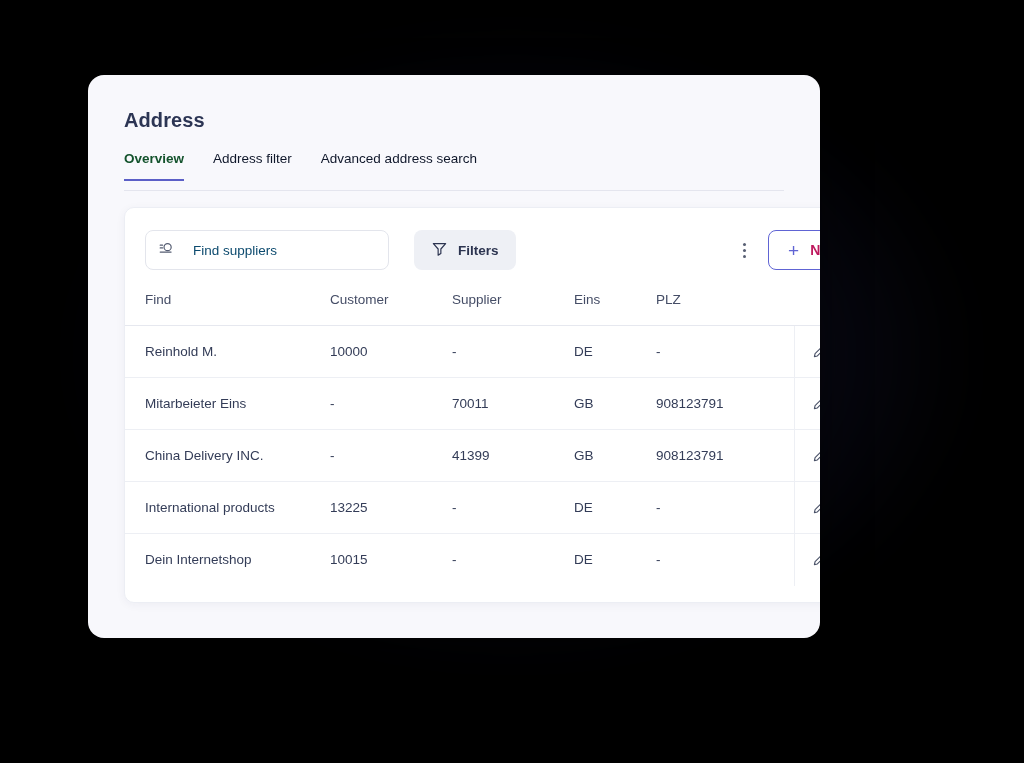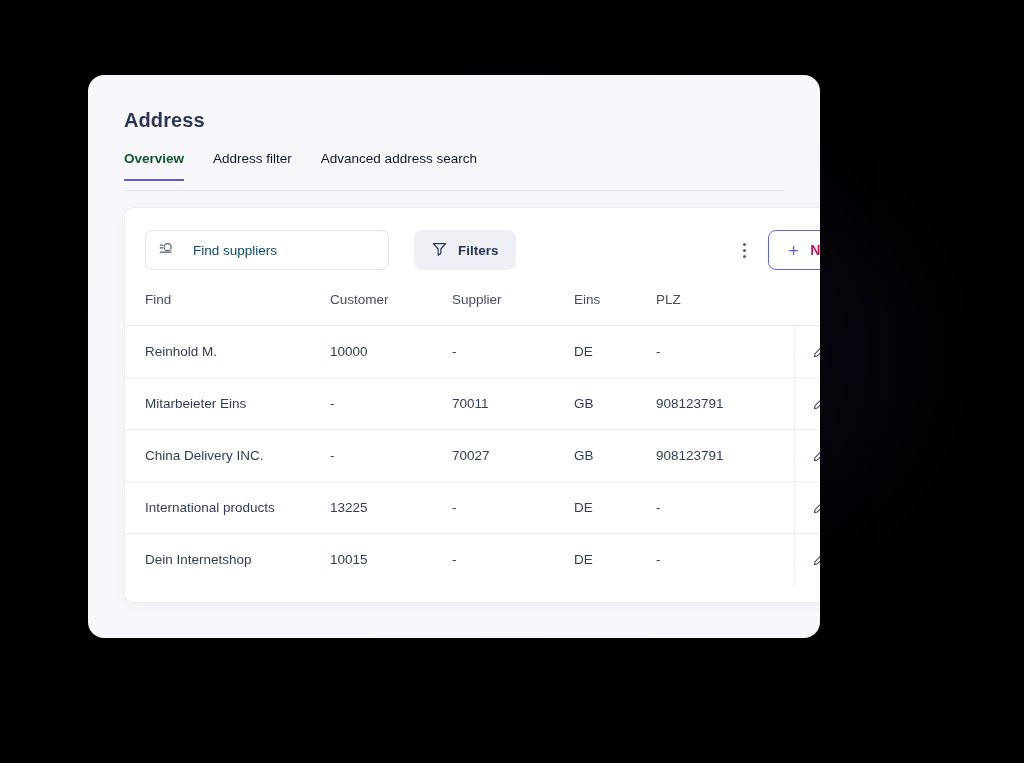--- a/index.html
+++ b/index.html
@@ -343,21 +343,21 @@
                   <i></i>
                   <i></i>
               </span>
             </div>
           </td>
         </tr>
 
         <tr>
           <td class="c-name">China Delivery INC.</td>
           <td class="c-cust">-</td>
-          <td class="c-supp">70027</td>
+          <td class="c-supp">41399</td>
           <td class="c-land">GB</td>
           <td class="c-plz">908123791</td>
           <td class="c-act">
             <div class="row-actions">
               <span class="icon-btn">
                 <svg width="17" height="17" viewBox="0 0 20 20" fill="none" stroke="#4a5268" stroke-width="1.3" stroke-linejoin="round" stroke-linecap="round">
                   <path d="M14.4 2.9l2.7 2.7-9.6 9.6-3.5.8.8-3.5z"></path>
                 </svg>
               </span>
               <span class="kebab" style="margin-right:0">

